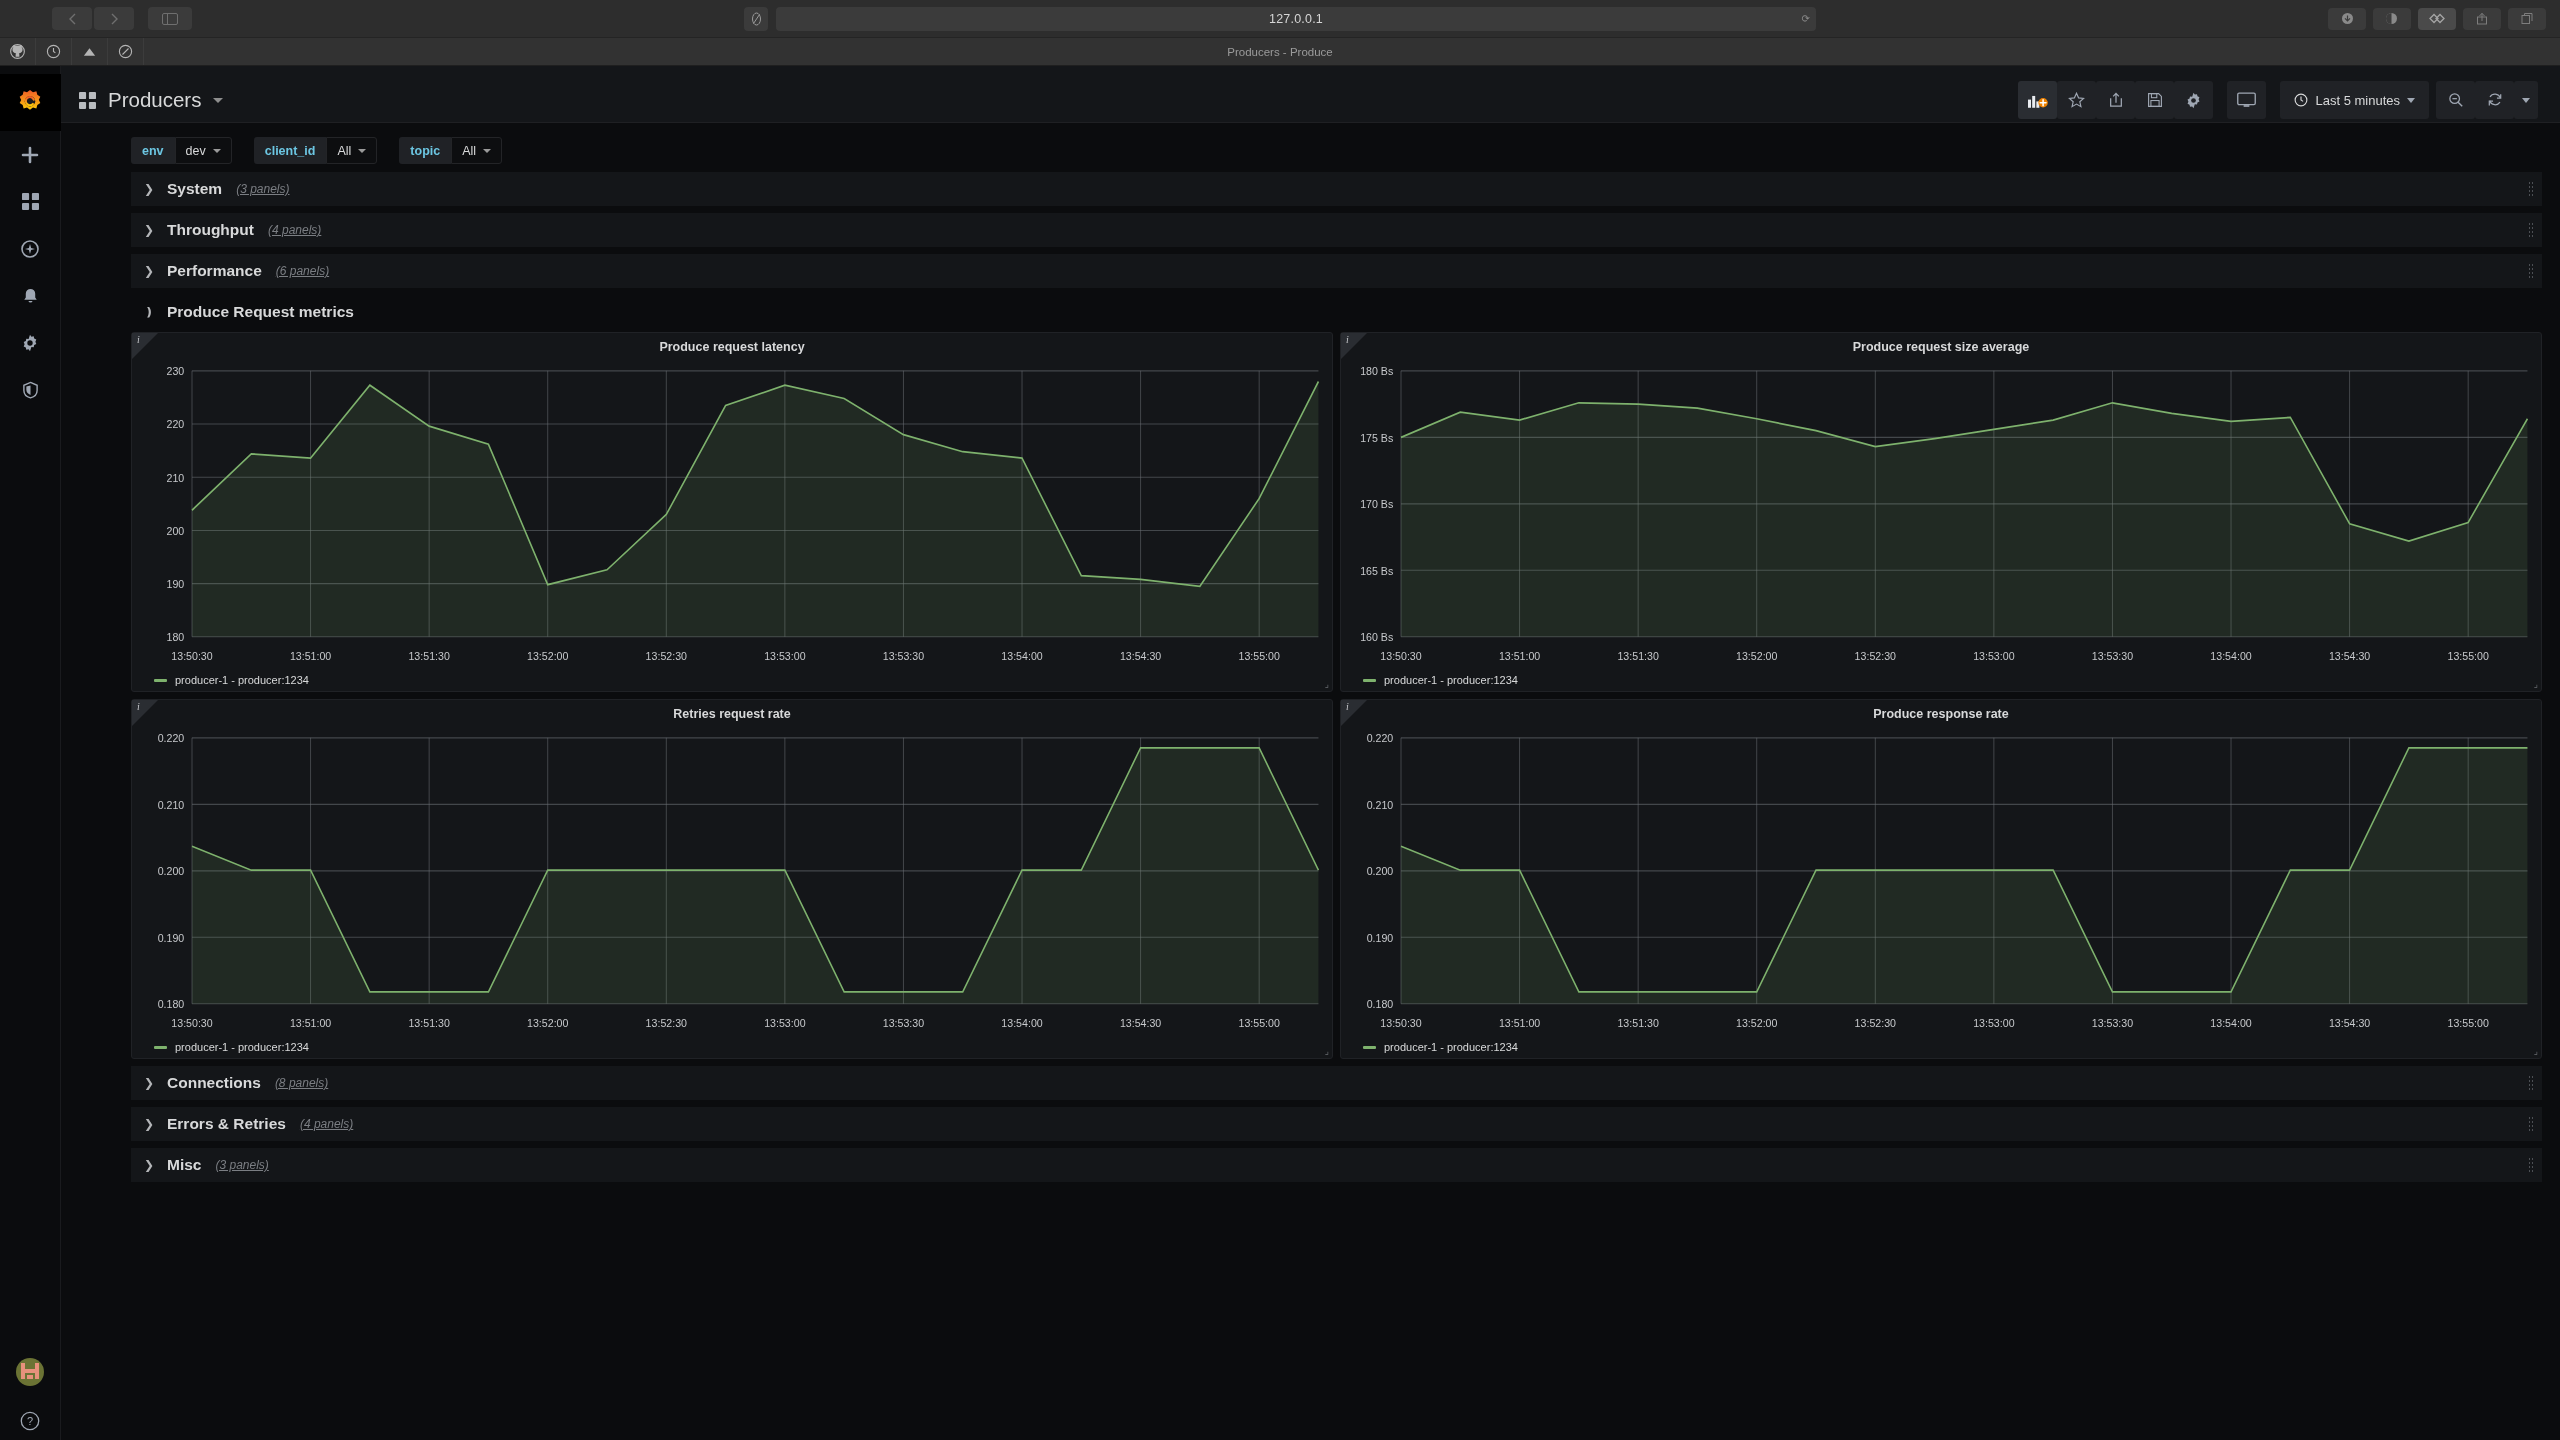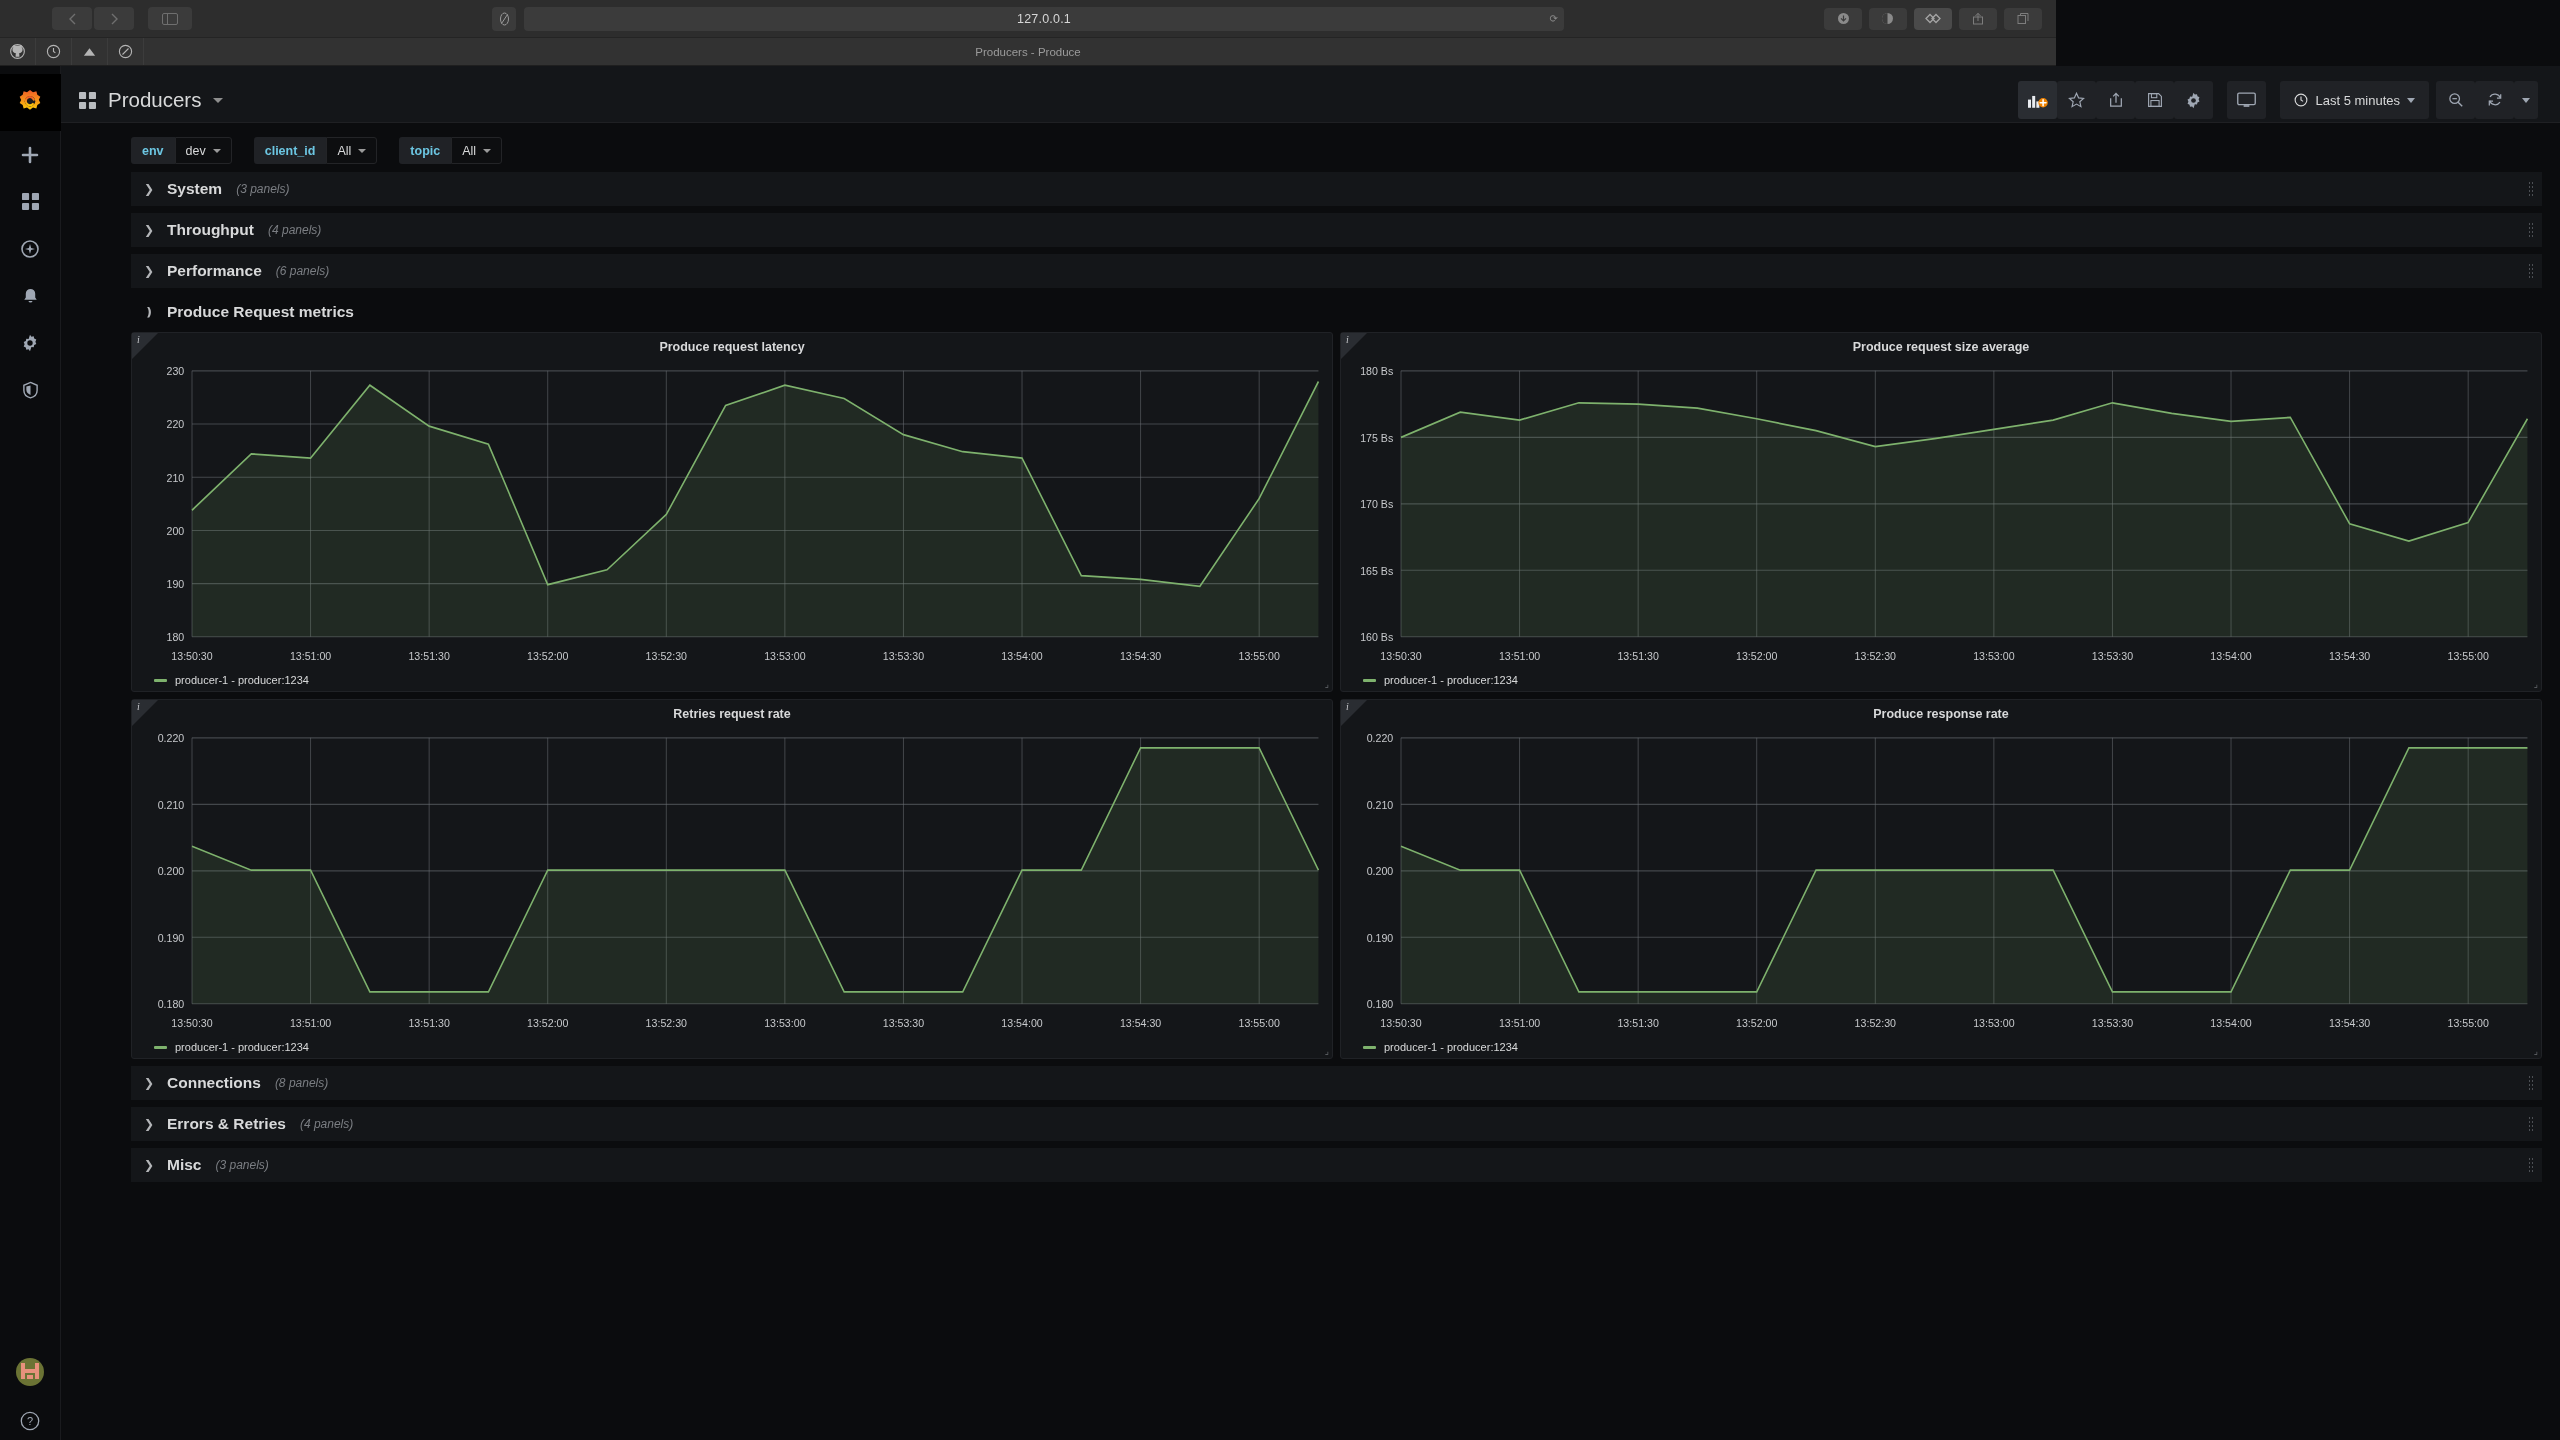--- a/index.html
+++ b/index.html
@@ -4,21 +4,21 @@
 <style>
   * { box-sizing: border-box; margin: 0; padding: 0; }
   html, body {
     width: 2560px; height: 1440px;
     background: #0b0c0e;
     font-family: "Liberation Sans", sans-serif;
     overflow: hidden;
   }
 
   
-  #browser-chrome { width: 2056px; background: #2d2d2d; }
+  #browser-chrome { width: 2560px; background: #2d2d2d; }
 
   .chrome-titlebar {
     height: 38px;
     background: #2d2d2d;
     display: flex; align-items: center;
     position: relative;
     border-bottom: 1px solid #242424;
   }
   .nav-group { display: flex; gap: 2px; margin-left: 52px; }
   .chrome-btn {
@@ -191,20 +191,21 @@
     width: 16px; color: #b4b6b9; font-size: 12px;
     display: flex; align-items: center; justify-content: center;
   }
   .row-title {
     color: #d8d9da; font-size: 15.5px; font-weight: 600;
     margin-left: 10px;
   }
   .row-count {
     color: #7b7e83; font-size: 12px; font-style: italic;
     margin-left: 14px;
+    text-decoration: underline;
   }
   .row-drag {
     position: absolute; right: 9px; top: 50%; transform: translateY(-50%);
     width: 5px; height: 16px;
     background-image: radial-gradient(#4c4f54 1px, transparent 1px);
     background-size: 3px 4px;
   }
   .row-header.expanded { background: transparent; margin-bottom: 3px; }
 
   

